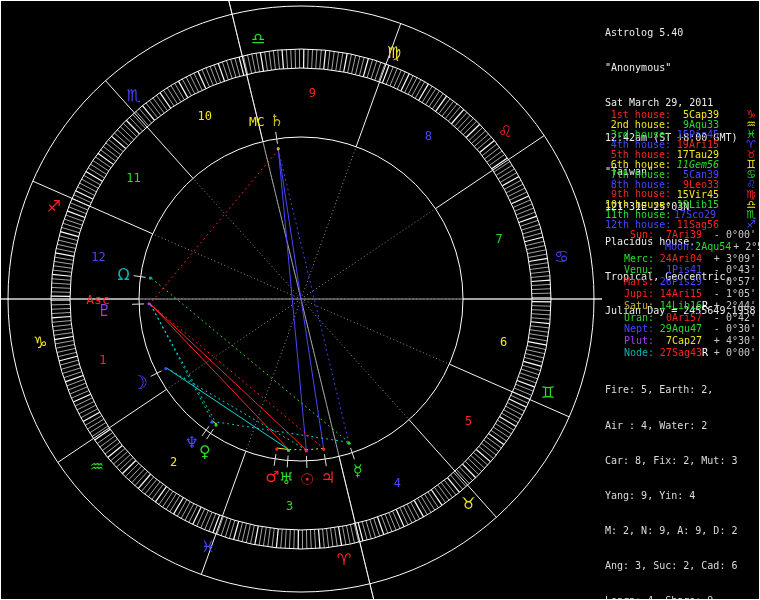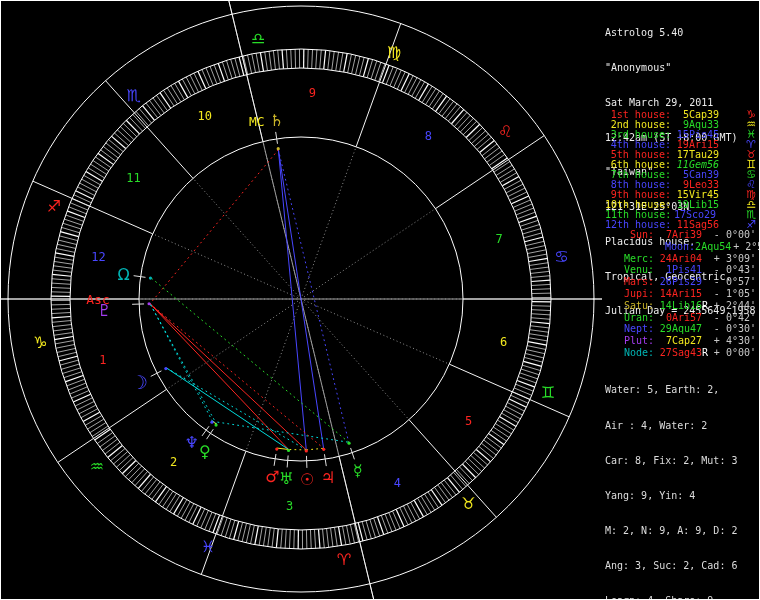--- a/index.html
+++ b/index.html
@@ -515,41 +515,41 @@
 
     <div class="houses" id="houses">
         <div class="hrow"><span class="hlbl" style="color: rgb(251, 36, 32);">1st house:</span><span class="hval" style="color: rgb(242, 232, 30);">5Cap39</span><span class="icon" style="color: rgb(251, 36, 32);">♑</span></div>
         <div class="hrow"><span class="hlbl" style="color: rgb(242, 232, 30);">2nd house:</span><span class="hval" style="color: rgb(40, 220, 40);">9Aqu33</span><span class="icon" style="color: rgb(242, 232, 30);">♒</span></div>
         <div class="hrow"><span class="hlbl" style="color: rgb(40, 220, 40);">3rd house:</span><span class="hval" style="color: rgb(72, 70, 255);">15Pis45</span><span class="icon" style="color: rgb(40, 220, 40);">♓</span></div>
         <div class="hrow"><span class="hlbl" style="color: rgb(72, 70, 255);">4th house:</span><span class="hval" style="color: rgb(251, 36, 32);">19Ari15</span><span class="icon" style="color: rgb(72, 70, 255);">♈</span></div>
         <div class="hrow"><span class="hlbl" style="color: rgb(251, 36, 32);">5th house:</span><span class="hval" style="color: rgb(242, 232, 30);">17Tau29</span><span class="icon" style="color: rgb(251, 36, 32);">♉</span></div>
         <div class="hrow"><span class="hlbl" style="color: rgb(242, 232, 30);">6th house:</span><span class="hval" style="color: rgb(40, 220, 40); font-style: italic;">11Gem56</span><span class="icon" style="color: rgb(242, 232, 30);">♊</span></div>
         <div class="hrow"><span class="hlbl" style="color: rgb(40, 220, 40);">7th house:</span><span class="hval" style="color: rgb(72, 70, 255);">5Can39</span><span class="icon" style="color: rgb(40, 220, 40);">♋</span></div>
         <div class="hrow"><span class="hlbl" style="color: rgb(72, 70, 255);">8th house:</span><span class="hval" style="color: rgb(251, 36, 32);">9Leo33</span><span class="icon" style="color: rgb(72, 70, 255);">♌</span></div>
-        <div class="hrow"><span class="hlbl" style="color: rgb(251, 36, 32);">9th house:</span><span class="hval" style="color: rgb(242, 232, 30);">15Vir45</span><span class="icon" style="color: rgb(251, 36, 32);">♍</span></div>
+        <div class="hrow"><span class="hlbl" style="color: rgb(251, 36, 32); font-family: Liberation Mono, monospace;">9th house:</span><span class="hval" style="color: rgb(242, 232, 30);">15Vir45</span><span class="icon" style="color: rgb(251, 36, 32);">♍</span></div>
         <div class="hrow"><span class="hlbl" style="color: rgb(242, 232, 30); text-align: right;">10th house:</span><span class="hval" style="color: rgb(40, 220, 40);">19Lib15</span><span class="icon" style="color: rgb(242, 232, 30);">♎</span></div>
         <div class="hrow"><span class="hlbl" style="color: rgb(40, 220, 40);">11th house:</span><span class="hval" style="color: rgb(72, 70, 255); text-align: center;">17Sco29</span><span class="icon" style="color: rgb(40, 220, 40);">♏</span></div>
         <div class="hrow"><span class="hlbl" style="color: rgb(72, 70, 255);">12th house:</span><span class="hval" style="color: rgb(251, 36, 32);">11Sag56</span><span class="icon" style="color: rgb(72, 70, 255);">♐</span></div>
       </div>
     <div class="planets" id="planets">
         <div class="prow"><span class="plbl" style="color: rgb(251, 36, 32);">Sun:</span><span class="pval" style="color: rgb(251, 36, 32);">7Ari39</span><span class="pretro"></span><span class="pdelta">- 0°00'</span><span class="icon" style="color: rgb(251, 36, 32);">☉</span></div>
         <div class="prow"><span class="plbl" style="color: rgb(72, 70, 255); margin-left: 47px;">Moon:</span><span class="pval" style="color: rgb(40, 220, 40);">2Aqu54</span><span class="pretro"></span><span class="pdelta">+ 2°56'</span><span class="icon" style="color: rgb(72, 70, 255);">☽</span></div>
         <div class="prow"><span class="plbl" style="color: rgb(40, 220, 40);">Merc:</span><span class="pval" style="color: rgb(251, 36, 32);">24Ari04</span><span class="pretro"></span><span class="pdelta">+ 3°09'</span><span class="icon" style="color: rgb(40, 220, 40);">☿</span></div>
         <div class="prow"><span class="plbl" style="color: rgb(40, 220, 40);">Venu:</span><span class="pval" style="color: rgb(72, 70, 255);">1Pis41</span><span class="pretro"></span><span class="pdelta">- 0°43'</span><span class="icon" style="color: rgb(40, 220, 40);">♀</span></div>
         <div class="prow"><span class="plbl" style="color: rgb(251, 36, 32);">Mars:</span><span class="pval" style="color: rgb(72, 70, 255);">26Pis29</span><span class="pretro"></span><span class="pdelta">- 0°57'</span><span class="icon" style="color: rgb(251, 36, 32);">♂</span></div>
         <div class="prow"><span class="plbl" style="color: rgb(251, 36, 32);">Jupi:</span><span class="pval" style="color: rgb(251, 36, 32);">14Ari15</span><span class="pretro"></span><span class="pdelta">- 1°05'</span><span class="icon" style="color: rgb(251, 36, 32);">♃</span></div>
         <div class="prow"><span class="plbl" style="color: rgb(201, 180, 40);">Satu:</span><span class="pval" style="color: rgb(40, 220, 40);">14Lib16</span><span class="pretro">R</span><span class="pdelta">+ 2°44'</span><span class="icon" style="color: rgb(201, 180, 40);">♄</span></div>
         <div class="prow"><span class="plbl" style="color: rgb(40, 220, 40);">Uran:</span><span class="pval" style="color: rgb(251, 36, 32);">0Ari57</span><span class="pretro"></span><span class="pdelta">- 0°42'</span><span class="icon" style="color: rgb(40, 220, 40);">♅</span></div>
         <div class="prow"><span class="plbl" style="color: rgb(72, 70, 255);">Nept:</span><span class="pval" style="color: rgb(40, 220, 40);">29Aqu47</span><span class="pretro"></span><span class="pdelta">- 0°30'</span><span class="icon" style="color: rgb(72, 70, 255);">♆</span></div>
         <div class="prow"><span class="plbl" style="color: rgb(164, 60, 240);">Plut:</span><span class="pval" style="color: rgb(242, 232, 30);">7Cap27</span><span class="pretro"></span><span class="pdelta">+ 4°30'</span><span class="icon" style="color: rgb(164, 60, 240);">♇</span></div>
         <div class="prow"><span class="plbl" style="color: rgb(0, 180, 180);">Node:</span><span class="pval" style="color: rgb(251, 36, 32);">27Sag43</span><span class="pretro">R</span><span class="pdelta">+ 0°00'</span><span class="icon" style="color: rgb(0, 180, 180);">Ω</span></div>
       </div>
 
     <div class="stats">
-      <div>Water: 5, Earth: 2,</div>
+      <div>Fire: 5, Earth: 2,</div>
       <div>Air : 4, Water: 2</div>
       <div>Car: 8, Fix: 2, Mut: 3</div>
       <div>Yang: 9, Yin: 4</div>
       <div>M: 2, N: 9, A: 9, D: 2</div>
       <div>Ang: 3, Suc: 2, Cad: 6</div>
       <div>Learn: 4, Share: 9</div>
     </div>
   </div>
 </div>
 

